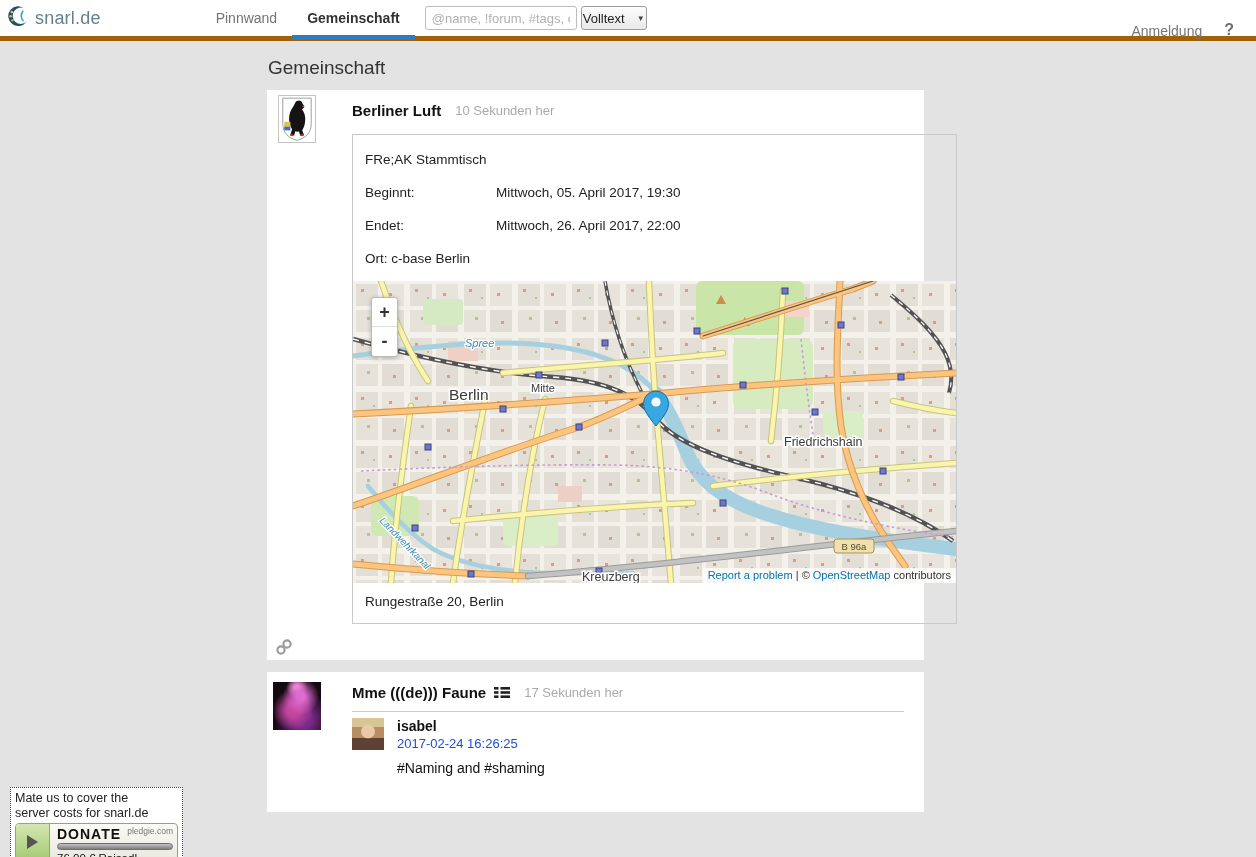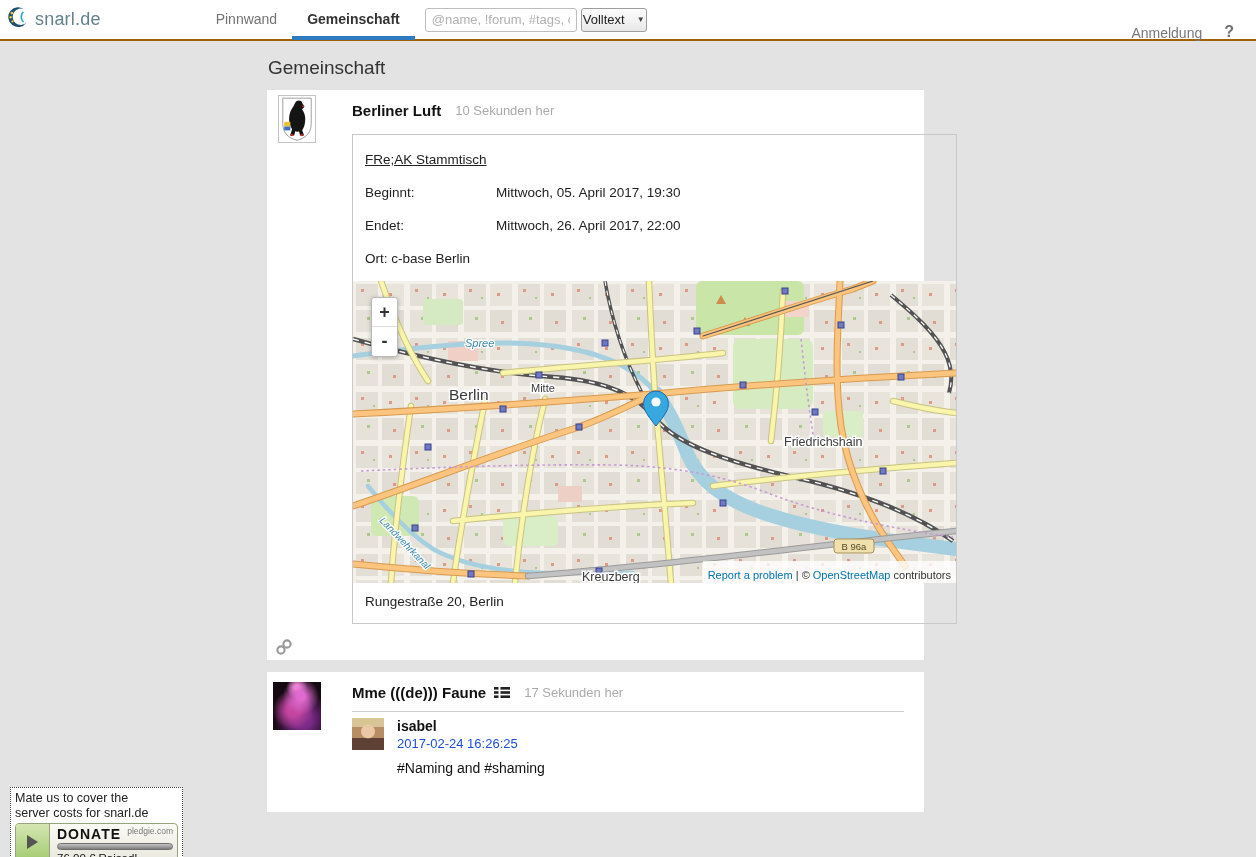--- a/index.html
+++ b/index.html
@@ -1,20 +1,20 @@
 <!DOCTYPE html>
 <html><head>
 <meta charset="utf-8">
 <style>
   * { margin:0; padding:0; box-sizing:border-box; }
   html,body { width:1256px; height:857px; overflow:hidden; }
   body { background:#e3e3e3; font-family:"Liberation Sans",sans-serif; color:#333; position:relative; }
 
   
-  .navbar { height:41px; background:#fff; border-bottom:2px solid #a16207; display:flex; align-items:center; padding:0 14px 0 6px; position:relative; z-index:20; }
+  .navbar { height:41px; background:#fff; border-bottom:5px solid #a16207; display:flex; align-items:center; padding:0 14px 0 6px; position:relative; z-index:20; }
   .brand { display:flex; align-items:center; cursor:pointer; }
   .brand-text { font-size:18px; color:#64808f; margin-left:6px; letter-spacing:.2px; }
   .nav-tabs { display:flex; margin-left:100px; height:41px; }
   .nav-tab { font-size:14px; color:#737373; padding:0 15px; line-height:41px; cursor:pointer; }
   .nav-tab.active { color:#333; font-weight:bold; box-shadow: inset 0 -4px 0 #2e7bc0; }
   .search-input { width:152px; height:24px; margin-left:10px; border:1px solid #bdbdbd; border-radius:3px; padding:0 6px; font-size:13px; font-family:inherit; color:#333; }
   .search-input::placeholder { color:#b0b0b0; }
   .fake-select { margin-left:4px; height:24px; border:1px solid #9e9e9e; border-radius:3px; background:linear-gradient(#fdfdfd,#e8e8e8); display:flex; align-items:center; padding:0 1px; font-size:13px; color:#222; cursor:pointer; }
   .fake-select .arrow { font-size:8px; margin-left:12px; color:#444; }
   .nav-right { margin-left:auto; display:flex; align-items:flex-end;margin-top:24px; }
@@ -33,35 +33,35 @@
                  radial-gradient(circle at 62% 78%, #7a2a88 0 18%, rgba(0,0,0,0) 60%),
                  radial-gradient(circle at 50% 12%, #ff9ae0 0 5%, rgba(0,0,0,0) 22%),
                  #150912; }
   .author-line { margin-left:85px; padding-top:12px; display:flex; align-items:center; }
   .author-name { font-size:15px; font-weight:bold; color:#111; cursor:pointer; }
   .post-time { font-size:13px; color:#aaa; margin-left:14px; }
   .forum-list-icon { margin-left:8px; display:inline-flex; cursor:default; }
 
   
   .event-box { width:605px; margin:15px 0 0 85px; border:1px solid #c9c9c9; font-size:13.5px; color:#222; }
-  .event-title { margin:17px 12px 0;text-decoration:underline; }
+  .event-title { margin:17px 12px 0; }
   .event-desc { margin:18px 12px 0; line-height:21px; }
   .cal-icon { display:inline-block; width:17px; height:16px; border:1px solid #7a8aa5; background:linear-gradient(#eef2f8 55%, #d8e2f0 55%); color:#20365c; font-size:10px; font-weight:bold; text-align:center; line-height:15px; vertical-align:-3px; margin-right:9px; }
   .event-row { display:flex; margin:18px 12px 0; }
   .event-row .lbl { width:131px; flex:0 0 131px; }
   .event-loc { margin:18px 12px 15px; }
   .event-addr { padding:11px 12px 14px; }
 
   
   .map { position:relative; width:603px; height:302px; overflow:hidden; background:#eceae2; cursor:grab; }
   .map svg { display:block; }
   .zoomctl { position:absolute; left:18px; top:16px; width:27px; background:#fff; border:1px solid #b9b9b9; border-radius:4px; box-shadow:0 1px 4px rgba(0,0,0,.25); overflow:hidden; z-index:5; }
   .zoomctl .zbtn { height:29px; line-height:29px; text-align:center; font-size:18px; font-weight:bold; color:#333; cursor:pointer; background:#fff; }
   .zoomctl .zbtn:first-child { border-bottom:1px solid #ddd; }
-  .attribution { position:absolute; right:0; bottom:0; background:rgba(255,255,255,.78); padding:8px 5px 2px; font-size:11px; color:#333; z-index:5; white-space:nowrap; }
+  .attribution { position:absolute; right:0; bottom:0; background:rgba(255,255,255,.78); padding:1px 5px 2px; font-size:11px; color:#333; z-index:5; white-space:nowrap; }
   .attribution .alink { color:#0073ae; cursor:pointer; }
 
   .post-footer { margin:14px 0 12px 8px; }
   .link-icon { cursor:pointer; }
 
   
   .panel.cutoff { height:140px; overflow:hidden; }
   .share-hr { border:0; border-top:1px solid #ccc; margin:10px 20px 0 85px; }
   .shared-head { display:flex; margin:6px 0 0 85px; }
   .avatar-isabel { width:32px; height:32px; flex:0 0 32px; cursor:pointer;

